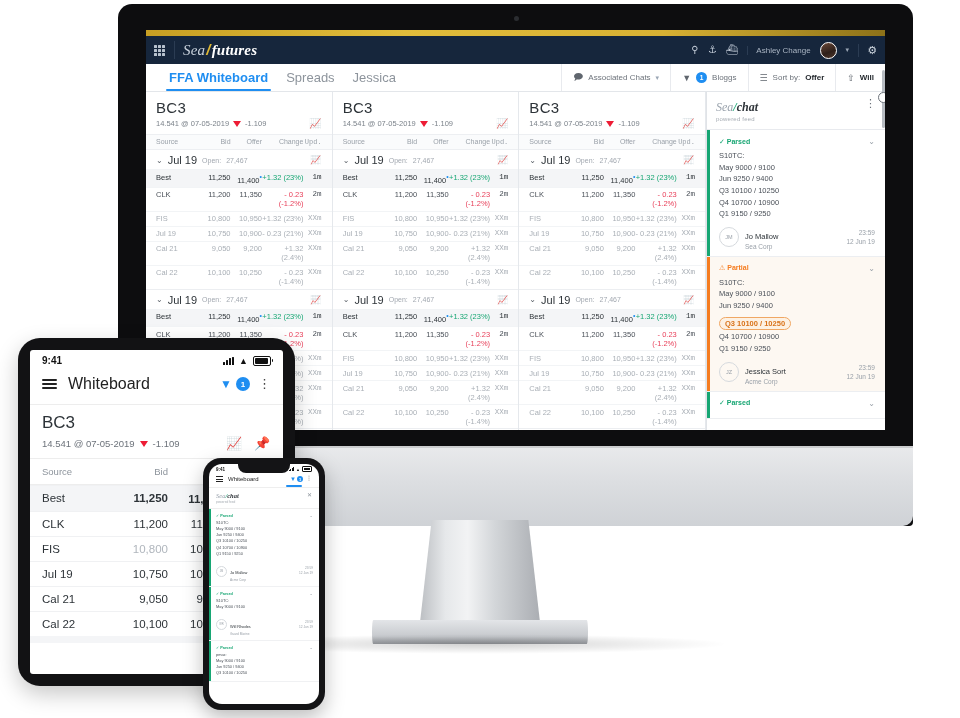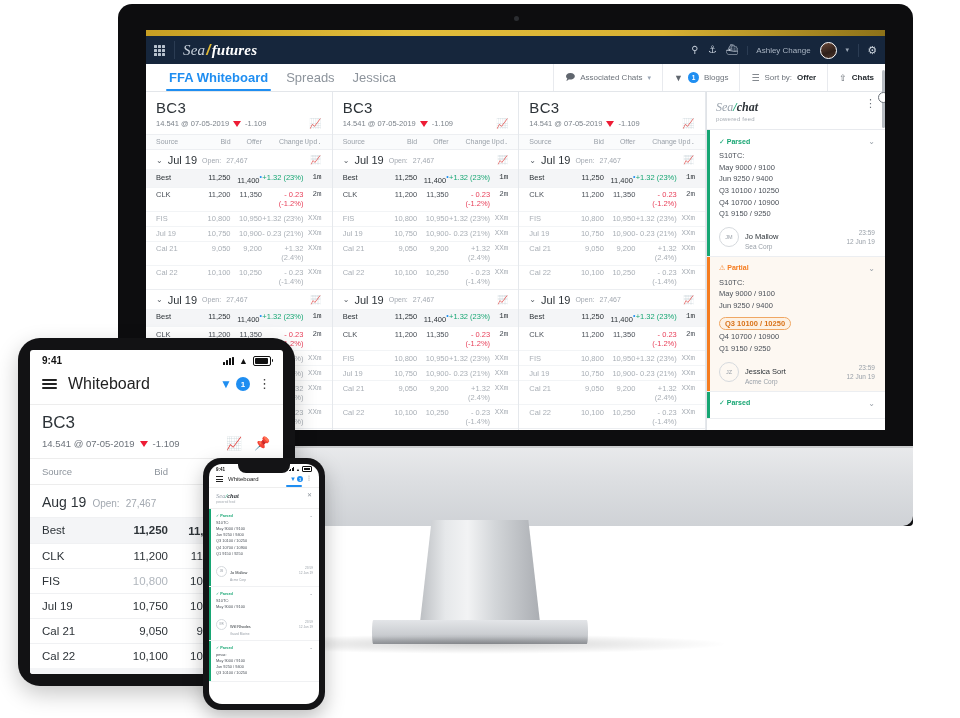--- a/index.html
+++ b/index.html
@@ -246,21 +246,21 @@
           <span class="badge1">1</span>
           <span>Bloggs</span>
         </div>
         <div class="tool">
           <span class="ic">☰</span>
           <span>Sort by:</span>
           <span class="sortstrong">Offer</span>
         </div>
         <div class="tool">
           <span class="ic">⇧</span>
-          <span class="sortstrong">Chats</span>
+          <span class="sortstrong">Will</span>
         </div>
       </div>
     </div>
 
     <div class="workspace">
       <div class="boards" id="boards">
           <div class="board">
             <div class="board-head">
               <div class="bh-title">BC3</div>
               <div class="bh-sub">
@@ -734,25 +734,20 @@
           <span>📈</span>
           <span style="color:#9aa1a9;">📌</span>
         </span>
       </div>
     </div>
     <div class="t-cols">
       <span class="tc1">Source</span>
       <span class="tc2">Bid</span>
       <span class="tc3">Offer</span>
       <span class="tc4">Change</span>
-    </div>
-    <div class="t-grp">
-      <span class="t-gm">Aug 19</span>
-      <span class="t-go">Open:</span>
-      <span class="t-go">27,467</span>
     </div>
     <div id="tablet-rows">
         <div class="t-row best">
           <span class="tc1">Best</span>
           <span class="tc2">11,250</span>
           <span class="tc3">11,400<span class="blue-dot">•</span></span>
           <span class="tc4 up">+1</span>
         </div>
         <div class="t-row">
           <span class="tc1">CLK</span>

